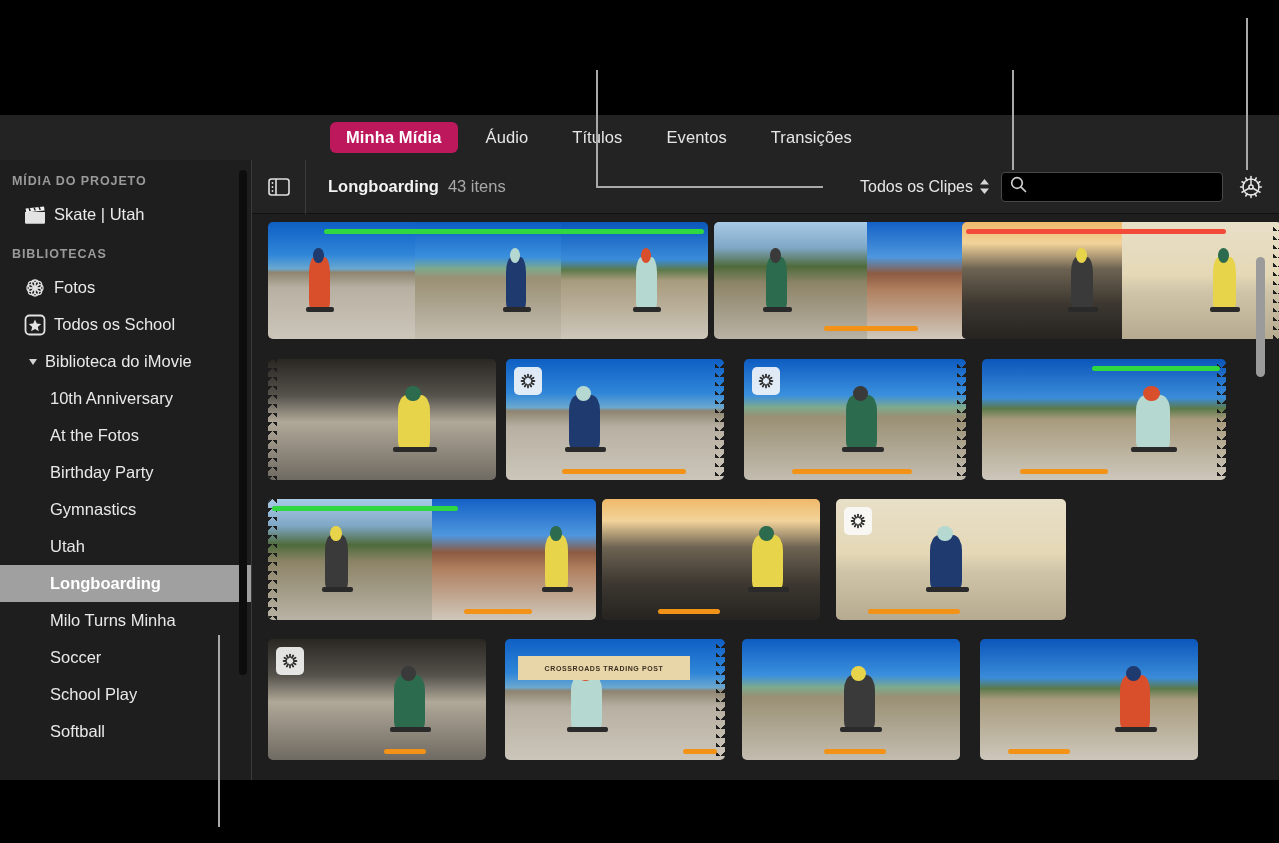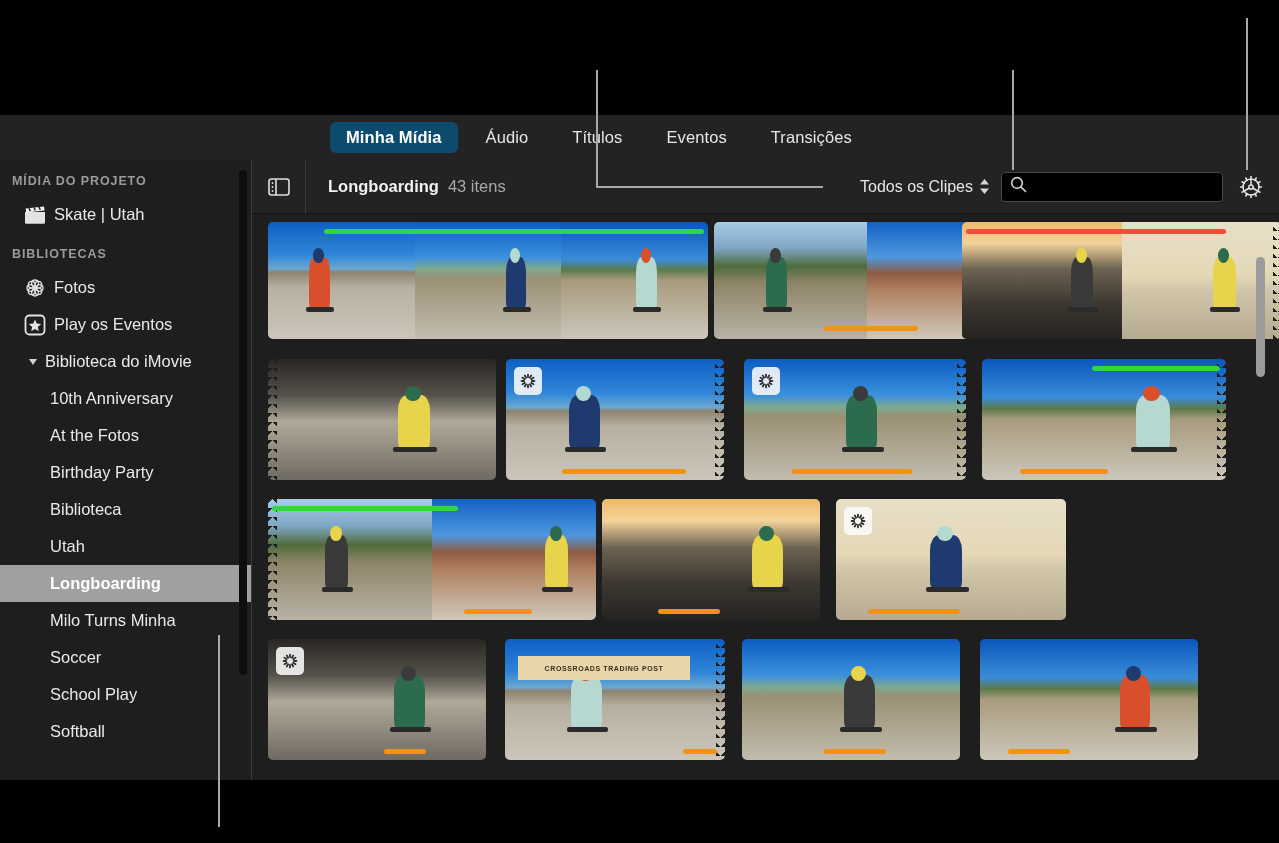--- a/index.html
+++ b/index.html
@@ -17,21 +17,21 @@
     position: absolute; left: 0; top: 115px; width: 1279px; height: 45px;
     background: #232323;
     display: flex; align-items: center;
   }
   #tabbar .tabs { display: flex; align-items: center; margin-left: 330px; }
   .tab {
     font-size: 16.5px; color: #e6e6e6; letter-spacing: .1px;
     padding: 6px 16px; border-radius: 6px; margin-right: 12px;
     white-space: nowrap; cursor: default;
   }
-  .tab.selected { background: #0c4a6e; color: #fff; font-weight: 600; text-align: center; }
+  .tab.selected { background: #be185d; color: #fff; font-weight: 600; text-align: center; }
 
   
   #sidebar {
     position: absolute; left: 0; top: 160px; width: 252px; height: 620px;
     background: #1e1e1e; overflow: hidden;
   }
   .sb-header {
     font-size: 12.5px; font-weight: bold; color: #9a9a9a;
     letter-spacing: .9px; padding: 14px 0 8px 12px;
   }
@@ -178,37 +178,37 @@
           </span>
           <span class="sb-label">Fotos</span>
         </div>
         <div class="sb-item">
           <span class="sb-icon">
             <svg width="22" height="22" viewBox="0 0 22 22">
               <rect x="1.5" y="1.5" width="19" height="19" rx="4" fill="none" stroke="#e3e3e3" stroke-width="1.8"></rect>
               <path d="M11 5.4 L12.75 9.6 L17.2 9.95 L13.8 12.9 L14.85 17.3 L11 14.9 L7.15 17.3 L8.2 12.9 L4.8 9.95 L9.25 9.6 Z" fill="#e3e3e3"></path>
             </svg>
           </span>
-          <span class="sb-label">Play os Eventos</span>
+          <span class="sb-label">Todos os School</span>
         </div>
         <div class="sb-item">
           <span class="disclosure"></span>
           <span class="sb-label">Biblioteca do iMovie</span>
         </div>
         <div class="sb-item sub">
           <span class="sb-label">10th Anniversary</span>
         </div>
         <div class="sb-item sub">
           <span class="sb-label">At the Fotos</span>
         </div>
         <div class="sb-item sub">
           <span class="sb-label">Birthday Party</span>
         </div>
         <div class="sb-item sub">
-          <span class="sb-label">Biblioteca</span>
+          <span class="sb-label">Gymnastics</span>
         </div>
         <div class="sb-item sub">
           <span class="sb-label">Utah</span>
         </div>
         <div class="sb-item sub selected">
           <span class="sb-label">Longboarding</span>
         </div>
         <div class="sb-item sub">
           <span class="sb-label">Milo Turns Minha</span>
         </div>

